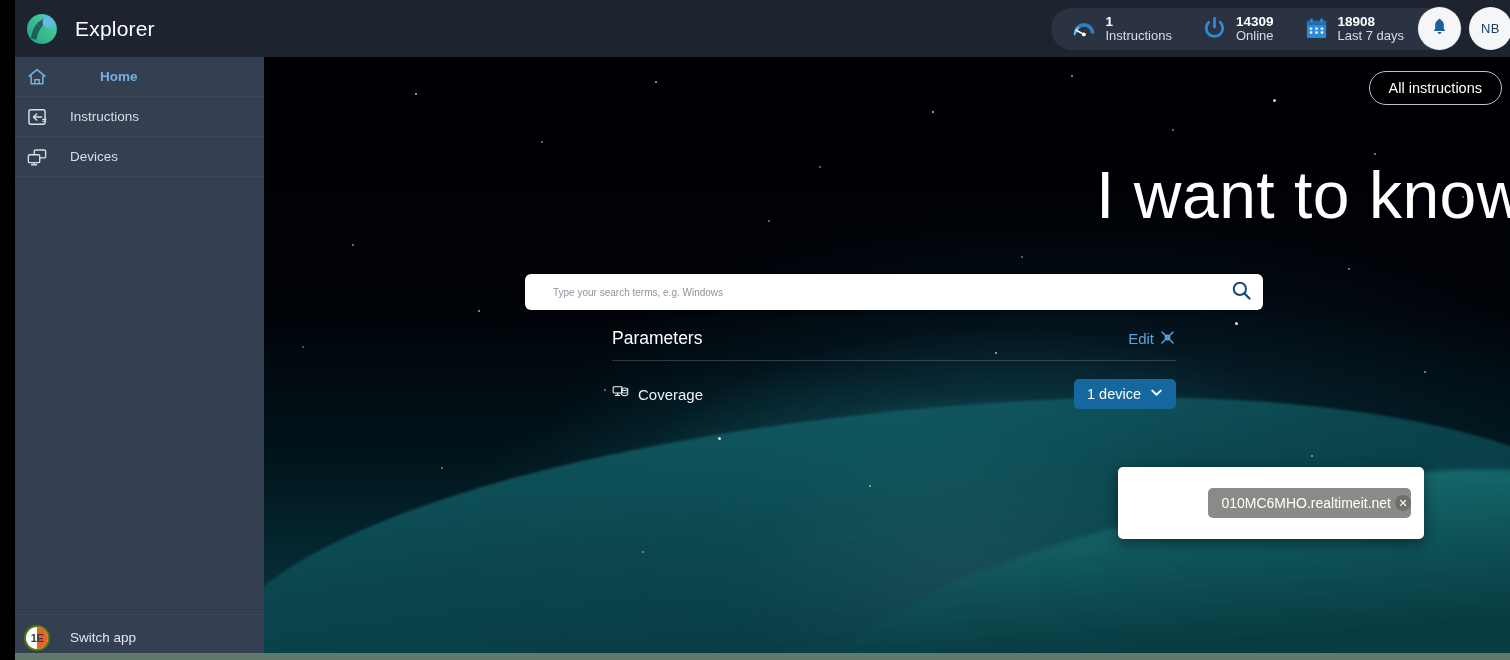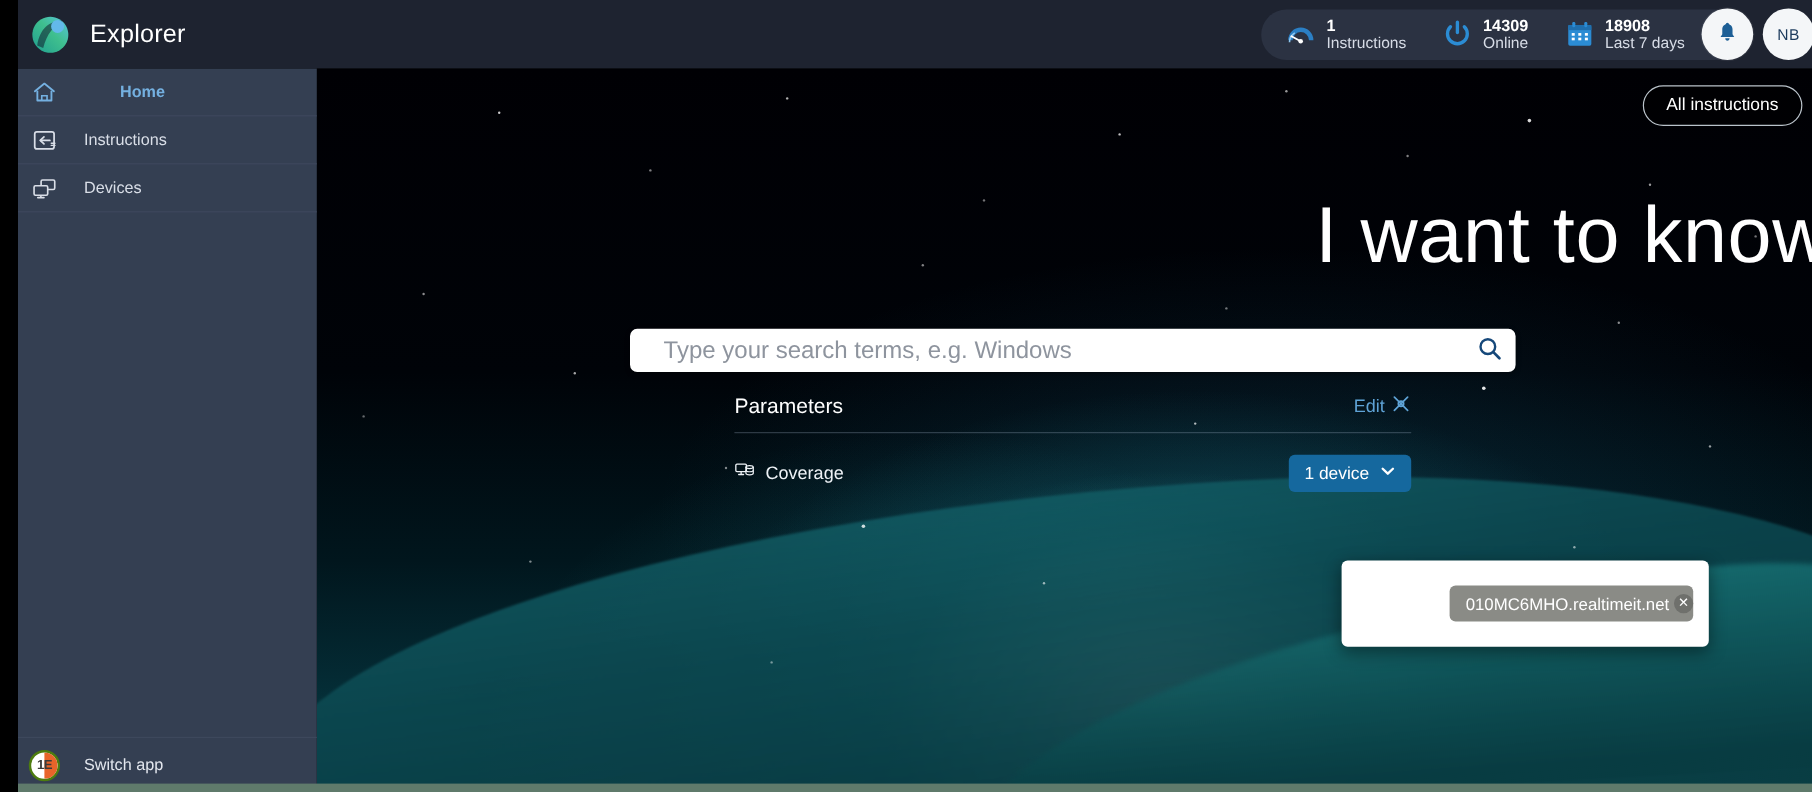--- a/index.html
+++ b/index.html
@@ -167,21 +167,21 @@
   .search-wrap {
     position: absolute; top: 217px; left: 261px;
     width: 738px; height: 36px;
     background: #ffffff; border-radius: 6px;
     display: flex; align-items: center;
     box-shadow: 0 1px 4px rgba(0,0,0,.35);
     z-index: 10;
   }
   .search-input {
     flex: 1 1 auto; border: none; outline: none;
-    font-size: 20px; color: #2f3540; background: transparent;
+    font-size: 10px; color: #2f3540; background: transparent;
     padding: 0 10px 0 28px;
     font-family: "Liberation Sans", sans-serif;
   }
   .search-input::placeholder { color: #8e949e; }
   .search-icon-btn {
     width: 44px; height: 36px; border: none; background: transparent;
     display: flex; align-items: center; justify-content: center; cursor: pointer;
   }
 
   .params {

